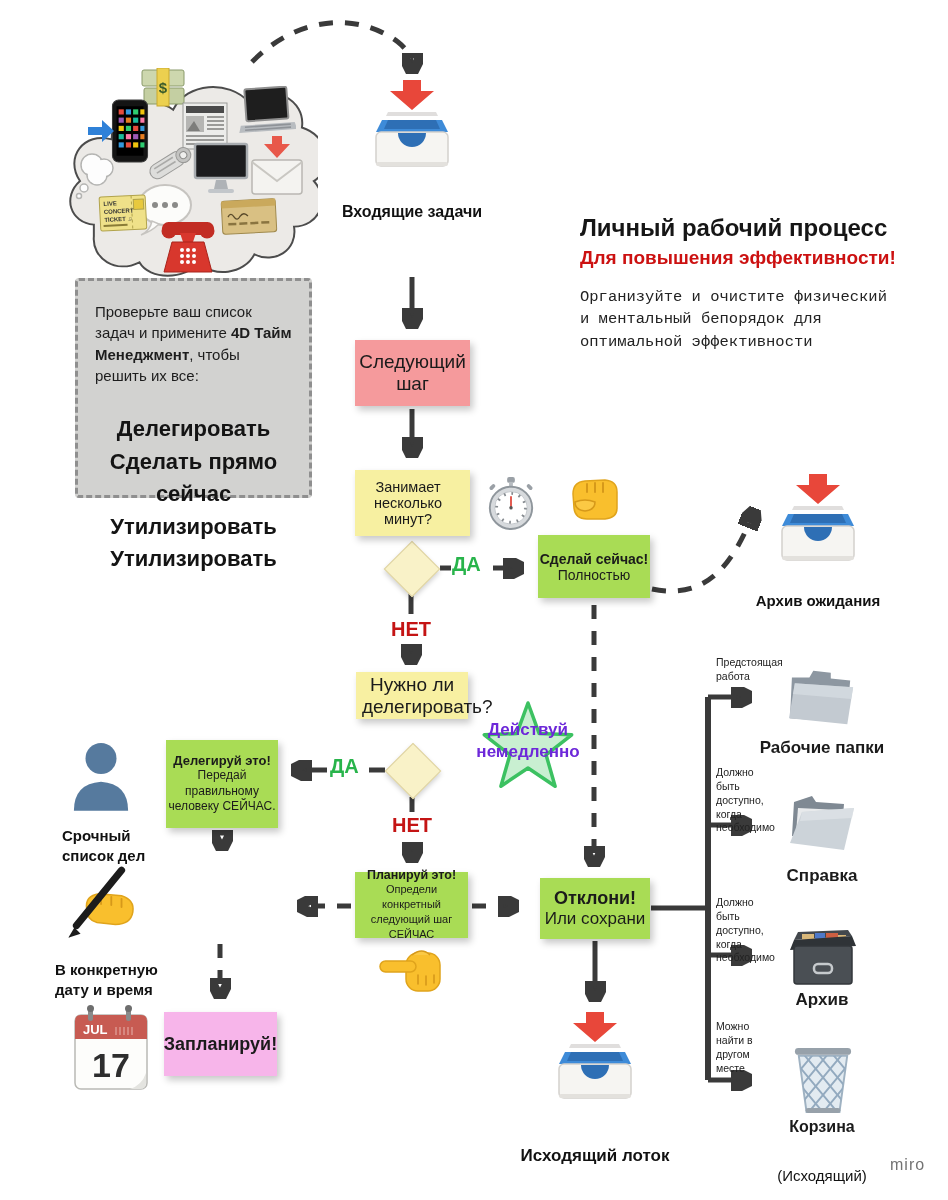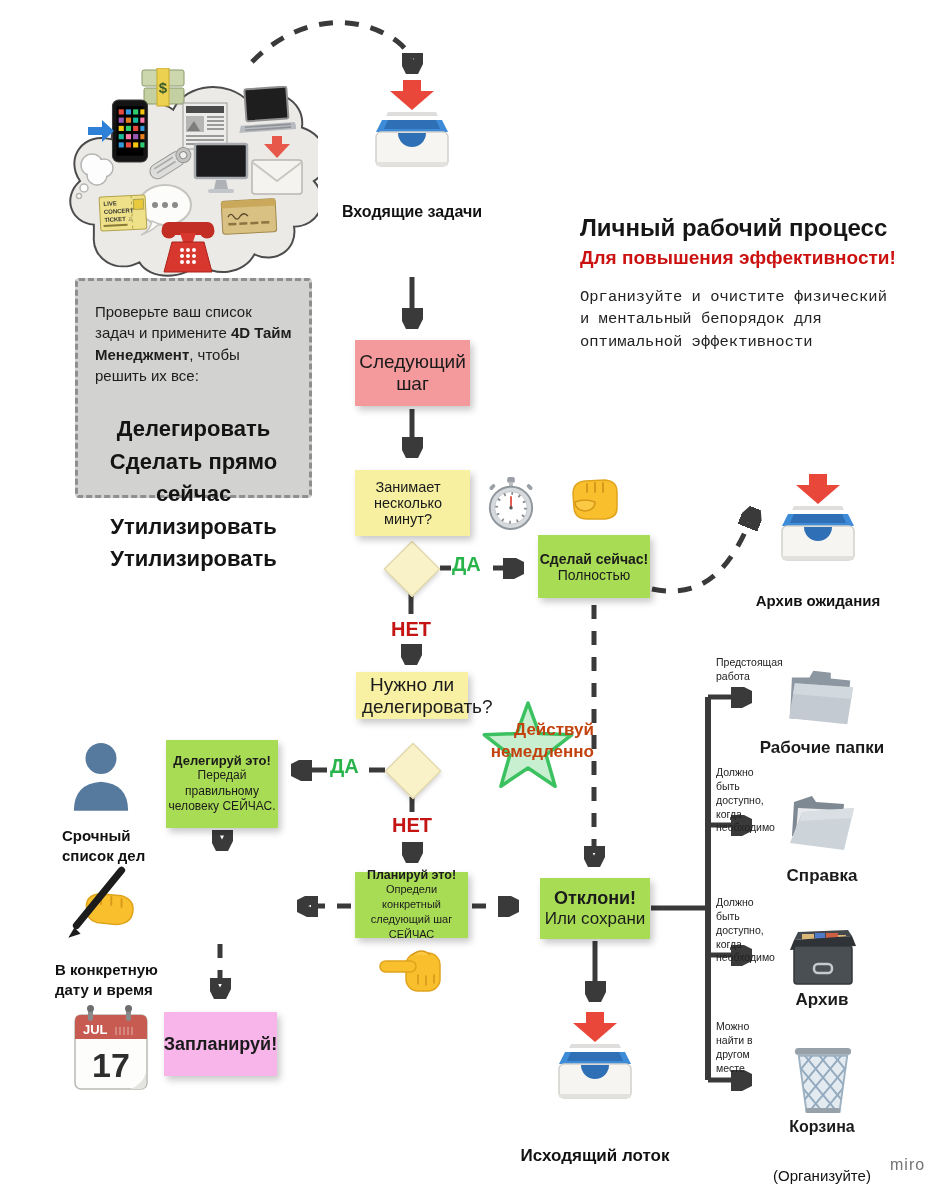--- a/index.html
+++ b/index.html
@@ -23,22 +23,22 @@
   svg.icon{position:absolute;z-index:3;}
   svg.icon.under{z-index:2;}
   .graybox{position:absolute;left:75px;top:278px;width:237px;height:220px;background:#d2d2d0;
            border:3px dashed #8f8f8f;border-radius:4px;z-index:2;box-sizing:border-box;}
   .graybox .para{padding:20px 14px 0 17px;font-size:15px;line-height:1.42;color:#1d1d1d;}
   .graybox .methods{margin-top:27px;text-align:center;font-weight:bold;font-size:22px;line-height:1.48;color:#141414;}
   .title-block{position:absolute;left:580px;top:214px;width:340px;z-index:3;}
   .title-block h1{margin:0;font-size:24px;font-weight:bold;color:#161616;}
   .title-block .sub{margin-top:5px;font-size:19px;font-weight:bold;color:#cc1111;}
   .title-block .desc{margin-top:17px;font-size:15.5px;line-height:1.45;color:#222;width:325px;font-family:Liberation Mono, monospace;}
-  .star-text{position:absolute;left:462px;top:719px;width:132px;text-align:right;font-weight:bold;
-             font-size:17px;line-height:1.3;color:#c2410c;z-index:4;}
+  .star-text{position:absolute;left:462px;top:719px;width:132px;text-align:center;font-weight:bold;
+             font-size:17px;line-height:1.3;color:#6d28d9;z-index:4;}
   .watermark{position:absolute;left:890px;top:1156px;font-size:16px;color:#737373;letter-spacing:1px;z-index:3;}
 </style>
 </head>
 <body>
 
 <div class="canvas">
 
   <svg id="connectors" width="948" height="1200">
     <defs>
       <marker id="ah" viewBox="0 0 10 10" refX="7" refY="5" markerWidth="4.2" markerHeight="4.2" orient="auto-start-reverse">
@@ -451,16 +451,16 @@
   <svg class="icon" style="left:788px;top:920px" width="70" height="68">
       <use href="#sym-cardbox"></use>
     </svg>
   <div class="dest-label" style="left:752px;top:990px">Архив</div>
 
   <div class="annot" style="left:716px;top:1020px;width:64px">Можно найти в другом месте</div>
   <svg class="icon" style="left:792px;top:1044px" width="62" height="72">
       <use href="#sym-basket"></use>
     </svg>
   <div class="dest-label" style="left:752px;top:1118px;font-size:16px">Корзина</div>
-  <div class="lbl center" style="left:752px;top:1141px;width:140px;font-size:15px">(Организуйте)</div>
+  <div class="lbl center" style="left:752px;top:1141px;width:140px;font-size:15px">(Исходящий)</div>
 
   <div class="watermark">miro</div>
 </div>
 
 </body></html>

